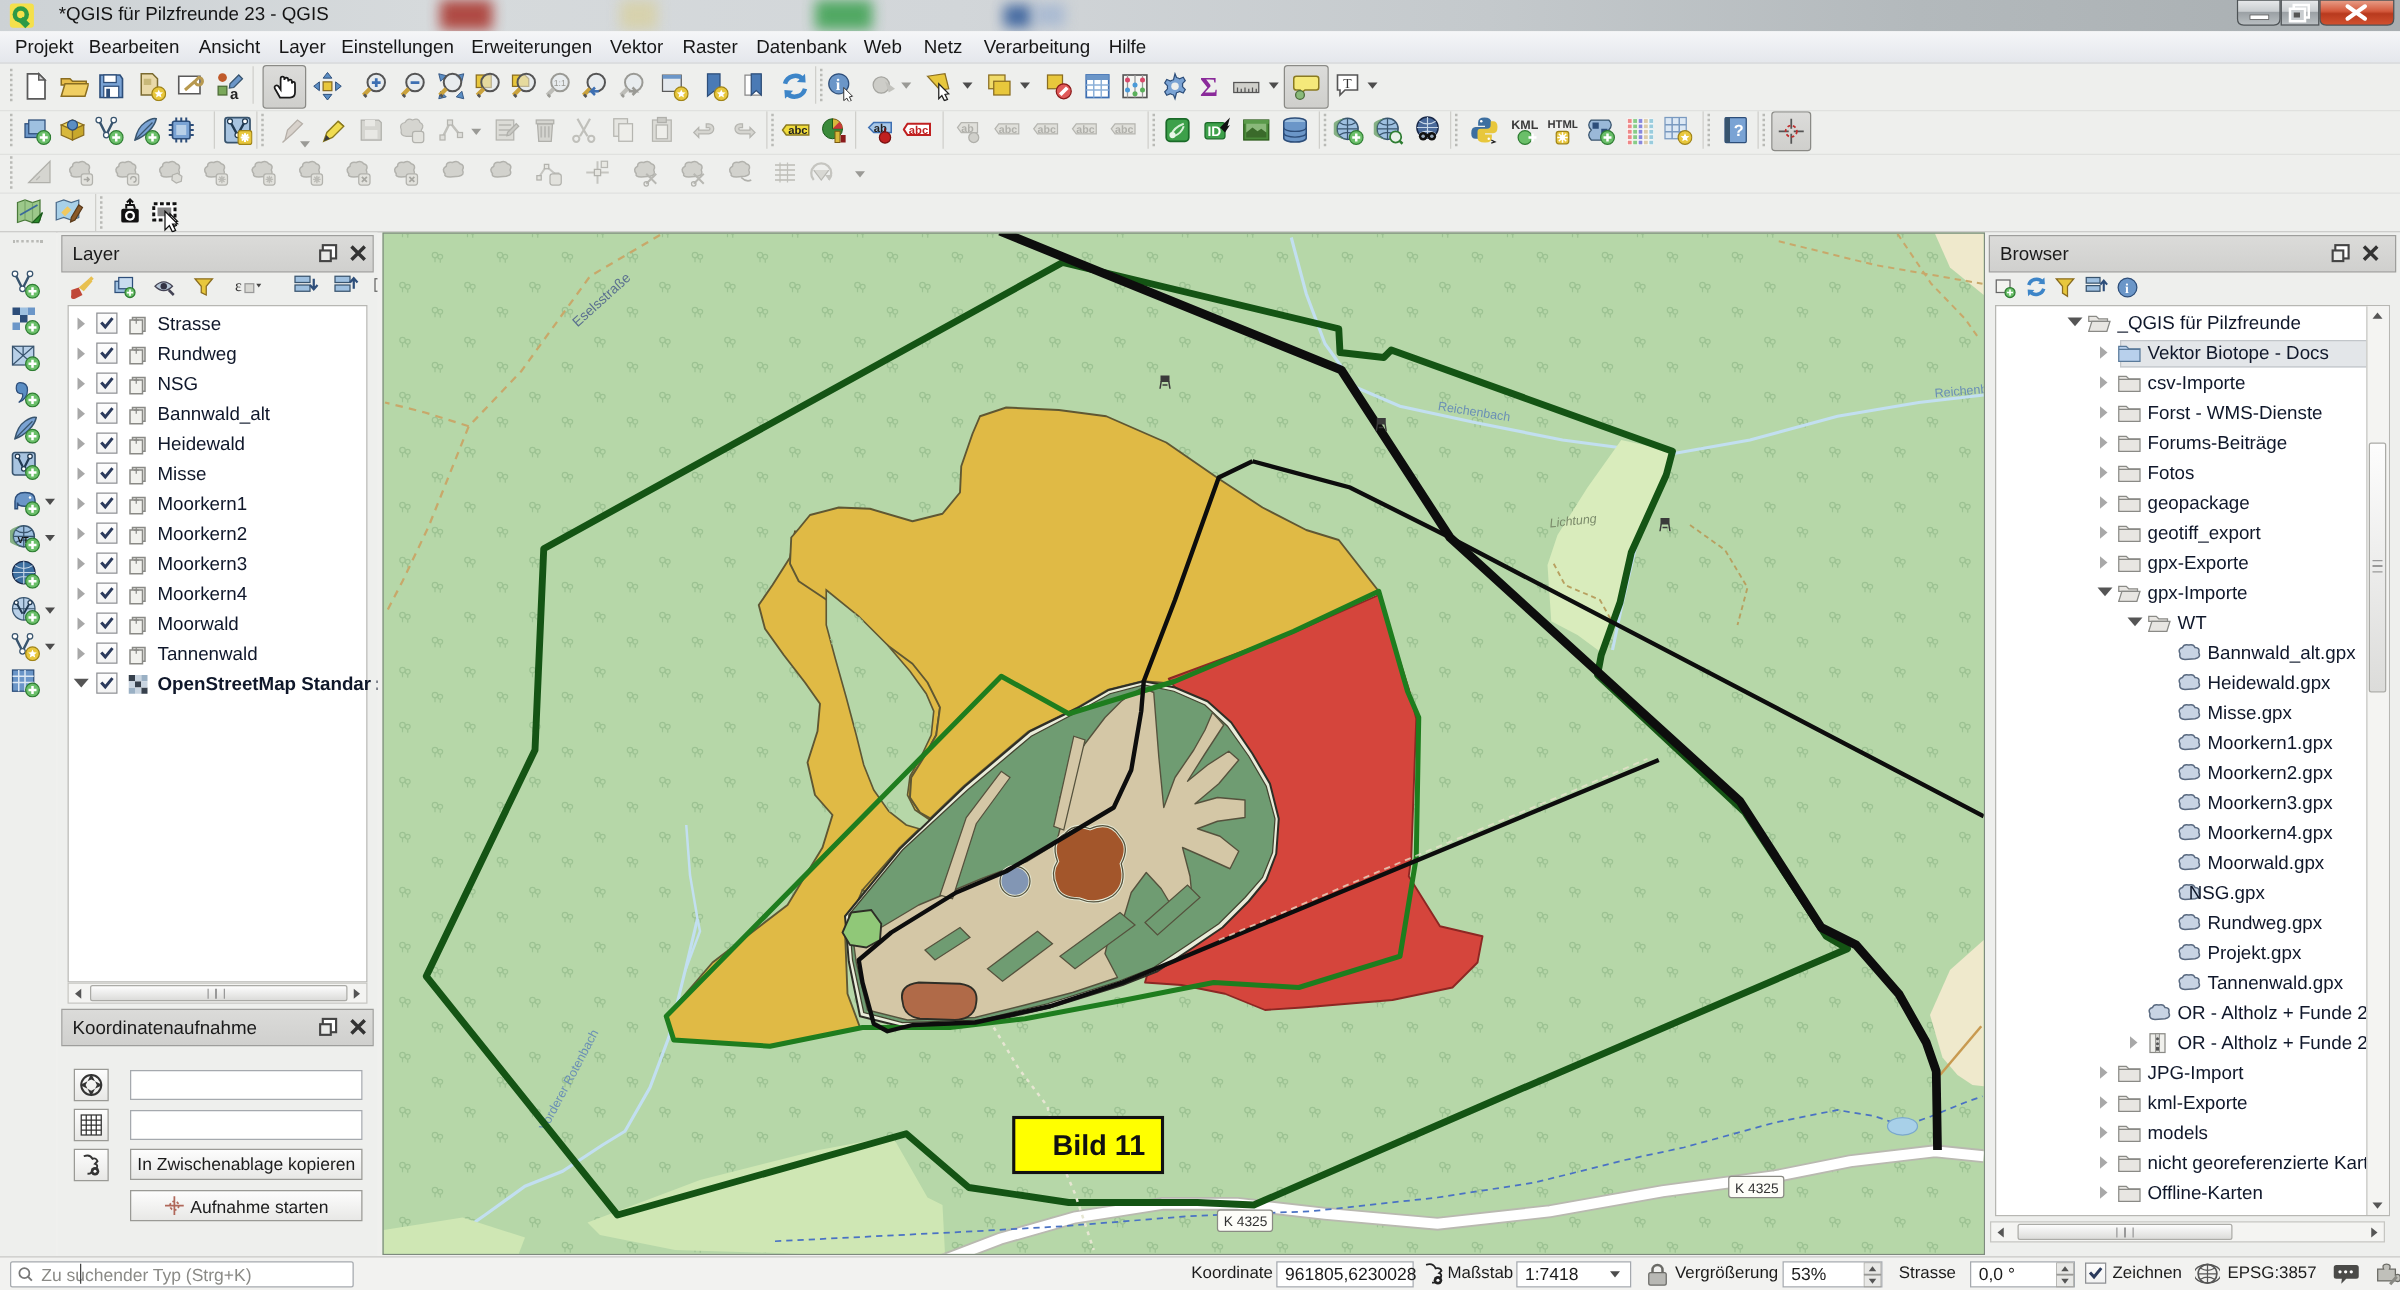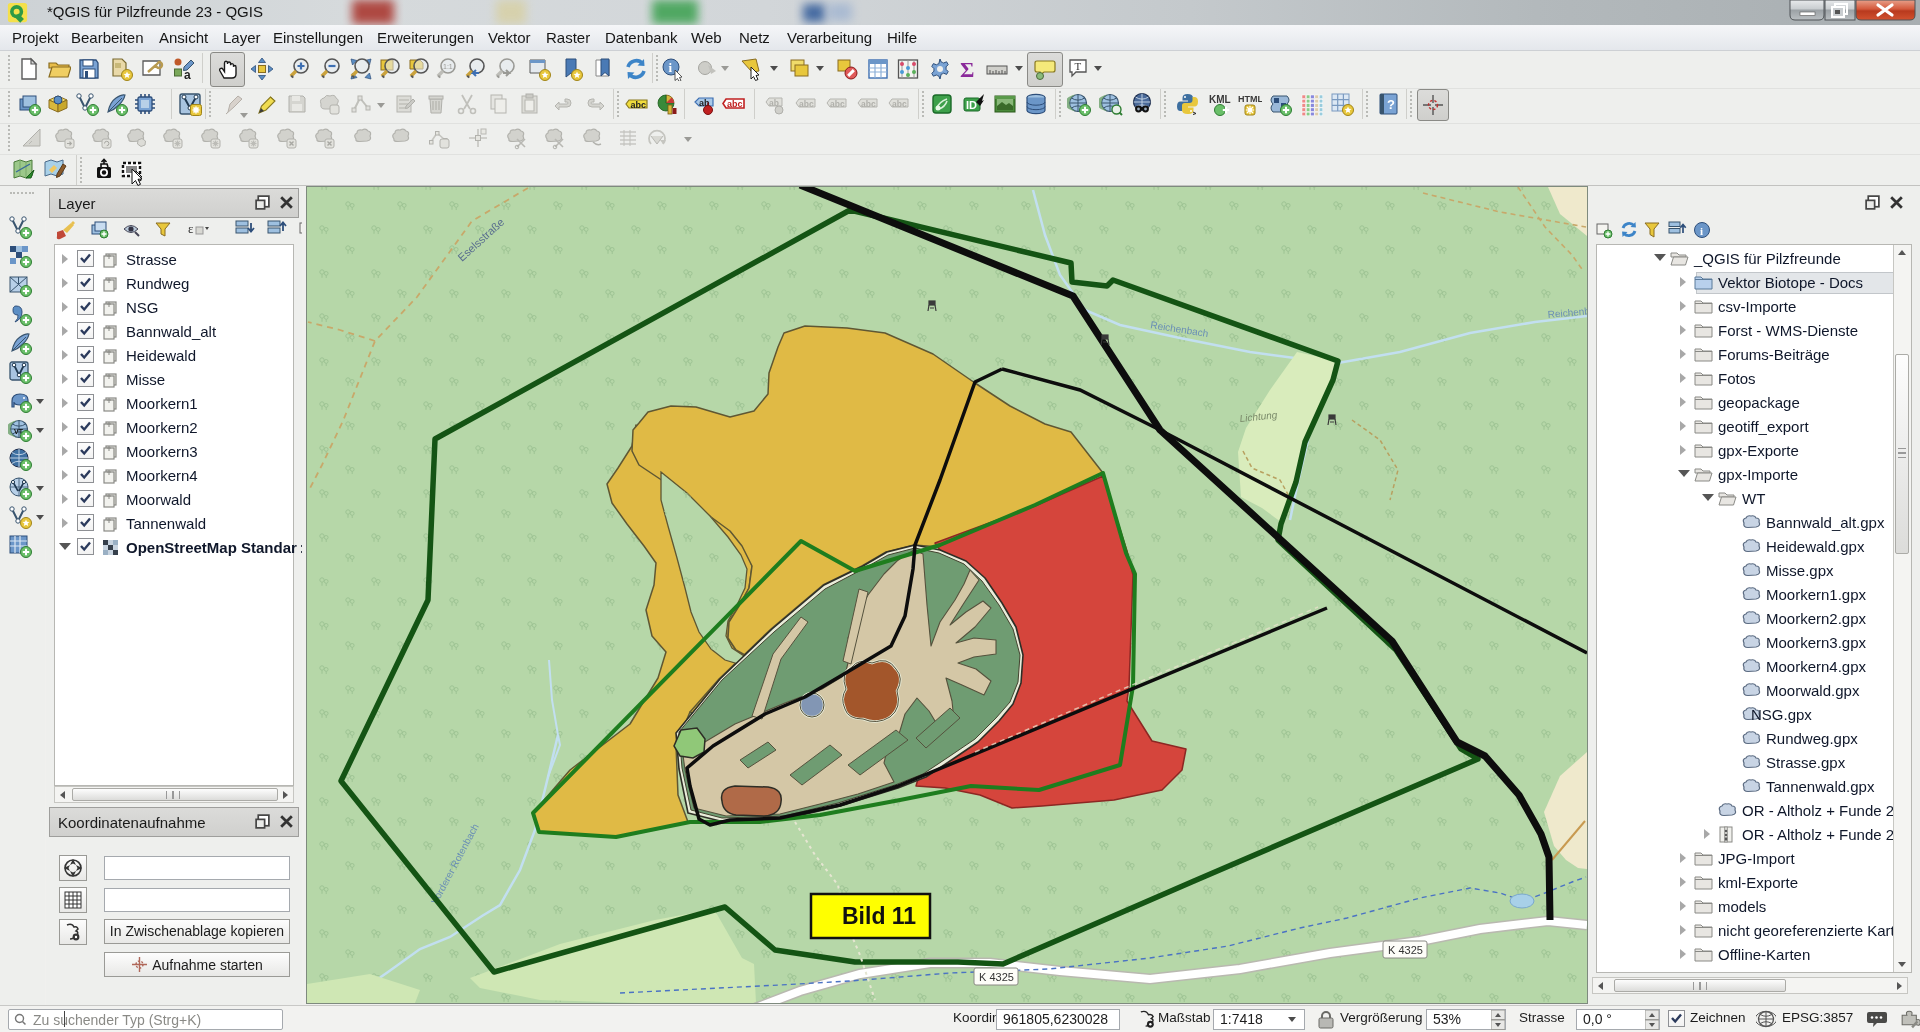--- a/index.html
+++ b/index.html
@@ -1128,20 +1128,23 @@
         <path d="M-3,-1 l-1,6 M3,-1 l1,6 M-2,2 h4"></path>
       </g>
       <rect x="974" y="968" width="44" height="17" fill="#fdfdf8" stroke="#8a8a84" rx="2"></rect>
       <text x="979" y="981" font-size="11" fill="#333" font-family="Liberation Sans">K 4325</text>
       <rect x="1383" y="941" width="44" height="17" fill="#fdfdf8" stroke="#8a8a84" rx="2"></rect>
       <text x="1388" y="954" font-size="11" fill="#333" font-family="Liberation Sans">K 4325</text>
       <rect x="811" y="894" width="119" height="44" fill="#ffff00" stroke="#111" stroke-width="2.5"></rect>
       <text x="842" y="924" font-size="23" font-weight="bold" fill="#111" font-family="Liberation Sans">Bild 11</text>
     </svg></div>
 <div id="browser" class="abs">
+    <div class="ptitle">
+      <span class="t">Browser</span>
+    </div>
     <svg class="pbtn" style="left:276px" viewBox="0 0 16 16">
       <rect x="4" y="2" width="10" height="10" fill="#fff" stroke="#444" stroke-width="1.6"></rect>
       <rect x="2" y="6" width="8" height="8" fill="#e9eae8" stroke="#444" stroke-width="1.6"></rect>
     </svg>
     <svg class="pbtn" style="left:300px" viewBox="0 0 16 16">
       <path d="M3,3 L13,13 M13,3 L3,13" stroke="#333" stroke-width="2.6"></path>
     </svg>
     <svg class="abs" style="left:8px;top:34px" width="150" height="20" viewBox="0 0 150 20">
 <g>
         <rect x="1" y="4" width="11" height="10" fill="#f4f4f0" stroke="#666"></rect>
@@ -1271,21 +1274,21 @@
       <path d="M2,8 q-2,-4 2,-5 q1,-3 5,-2 q4,-1 5,2 q4,0 3,4 q2,4 -3,5 l-8,.5 q-5,0 -4,-4.5 Z" fill="#c8d4e4" stroke="#5a6a80" stroke-width="1.2"></path>
     </svg>
     <div class="treerow" style="left:163px;top:520px">NSG.gpx</div>
     <svg class="abs" style="left:154px;top:545px" width="19" height="15" viewBox="0 0 19 15">
       <path d="M2,8 q-2,-4 2,-5 q1,-3 5,-2 q4,-1 5,2 q4,0 3,4 q2,4 -3,5 l-8,.5 q-5,0 -4,-4.5 Z" fill="#c8d4e4" stroke="#5a6a80" stroke-width="1.2"></path>
     </svg>
     <div class="treerow" style="left:178px;top:544px">Rundweg.gpx</div>
     <svg class="abs" style="left:154px;top:569px" width="19" height="15" viewBox="0 0 19 15">
       <path d="M2,8 q-2,-4 2,-5 q1,-3 5,-2 q4,-1 5,2 q4,0 3,4 q2,4 -3,5 l-8,.5 q-5,0 -4,-4.5 Z" fill="#c8d4e4" stroke="#5a6a80" stroke-width="1.2"></path>
     </svg>
-    <div class="treerow" style="left:178px;top:568px">Strasse.gpx</div>
+    <div class="treerow" style="left:178px;top:568px">Projekt.gpx</div>
     <svg class="abs" style="left:154px;top:593px" width="19" height="15" viewBox="0 0 19 15">
       <path d="M2,8 q-2,-4 2,-5 q1,-3 5,-2 q4,-1 5,2 q4,0 3,4 q2,4 -3,5 l-8,.5 q-5,0 -4,-4.5 Z" fill="#c8d4e4" stroke="#5a6a80" stroke-width="1.2"></path>
     </svg>
     <div class="treerow" style="left:178px;top:592px">Tannenwald.gpx</div>
     <svg class="abs" style="left:130px;top:617px" width="19" height="15" viewBox="0 0 19 15">
       <path d="M2,8 q-2,-4 2,-5 q1,-3 5,-2 q4,-1 5,2 q4,0 3,4 q2,4 -3,5 l-8,.5 q-5,0 -4,-4.5 Z" fill="#c8d4e4" stroke="#5a6a80" stroke-width="1.2"></path>
     </svg>
     <div class="treerow" style="left:154px;top:616px">OR - Altholz + Funde 2</div>
     <div class="tri trir" style="left:116px;top:643px"></div>
     <svg class="abs" style="left:130px;top:640px" width="16" height="17" viewBox="0 0 16 17">
@@ -1337,21 +1340,21 @@
     <div class="scrollthumb" style="left:26px;top:793px;width:172px;height:13px"></div>
     <div class="abs" style="left:105px;top:796px;width:14px;height:8px;border-left:1px solid #999;border-right:1px solid #999;background:linear-gradient(90deg,transparent 45%,#999 45%,#999 55%,transparent 55%)"></div>
   </div>
 <div id="statusbar" class="abs">
     <div class="inp" style="left:8px;top:3px;width:275px;height:21px;border-radius:2px"><svg width="13" height="13" viewBox="0 0 13 13" style="margin:3px 0 0 5px">
         <circle cx="5.5" cy="5.5" r="4" fill="none" stroke="#777" stroke-width="1.4"></circle>
         <path d="M8.5,8.5 l3,3" stroke="#777" stroke-width="1.5"></path>
       </svg><span style="position:absolute;left:24px;top:2px;color:#8a8a86">Zu suchender Typ (Strg+K)</span></div>
     <div class="abs" style="left:64px;top:5px;width:1px;height:16px;background:#444"></div>
     <span class="sb" style="left:953px">Koordinate</span>
-    <div class="inp" style="left:996px;top:3px;width:124px;height:21px;padding:1px 0 2px 6px">961805,6230028</div>
+    <div class="inp" style="left:1021px;top:3px;width:110px;height:21px;padding:1px 0 2px 6px">961805,6230028</div>
     <svg class="abs" style="left:1138px;top:4px" width="19" height="19" viewBox="0 0 20 20">
       <path d="M3,2 q6,-2 8,3 q4,-1 5,2 l-2,2 q3,1 1,4 l-3,1 q0,3 -4,3" fill="none" stroke="#222" stroke-width="1.5"></path>
       <circle cx="13" cy="15" r="3.6" fill="#222"></circle>
       <circle cx="13" cy="15" r="1.3" fill="#fff"></circle>
     </svg>
     <span class="sb" style="left:1158px">Maßstab</span>
     <div class="inp" style="left:1213px;top:3px;width:92px;height:21px;padding:1px 0 0 6px">1:7418</div>
     <div class="dd" style="left:1288px;top:11px"></div>
     <svg class="abs" style="left:1318px;top:4px" width="16" height="19" viewBox="0 0 16 19">
       <rect x="1" y="8" width="14" height="10" rx="1.5" fill="#b8b8b4" stroke="#6a6a66"></rect>

